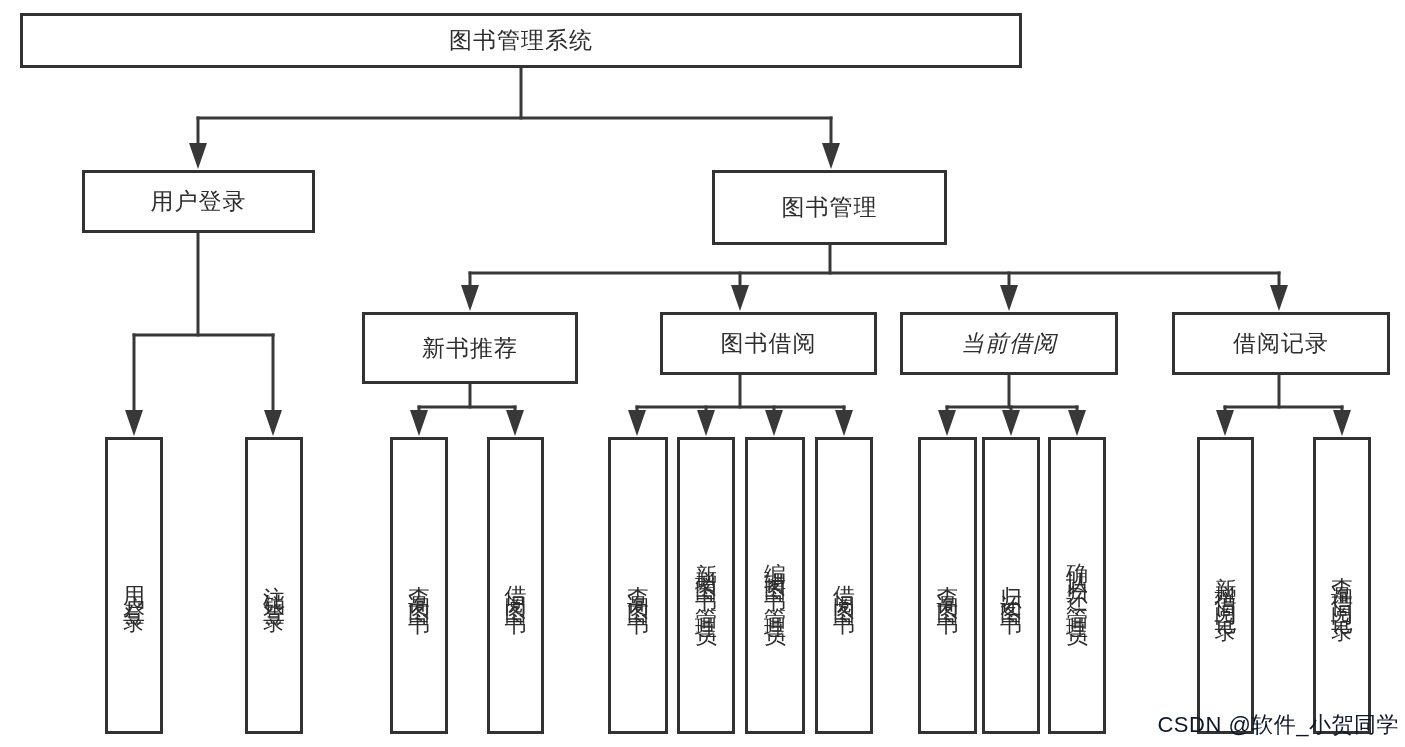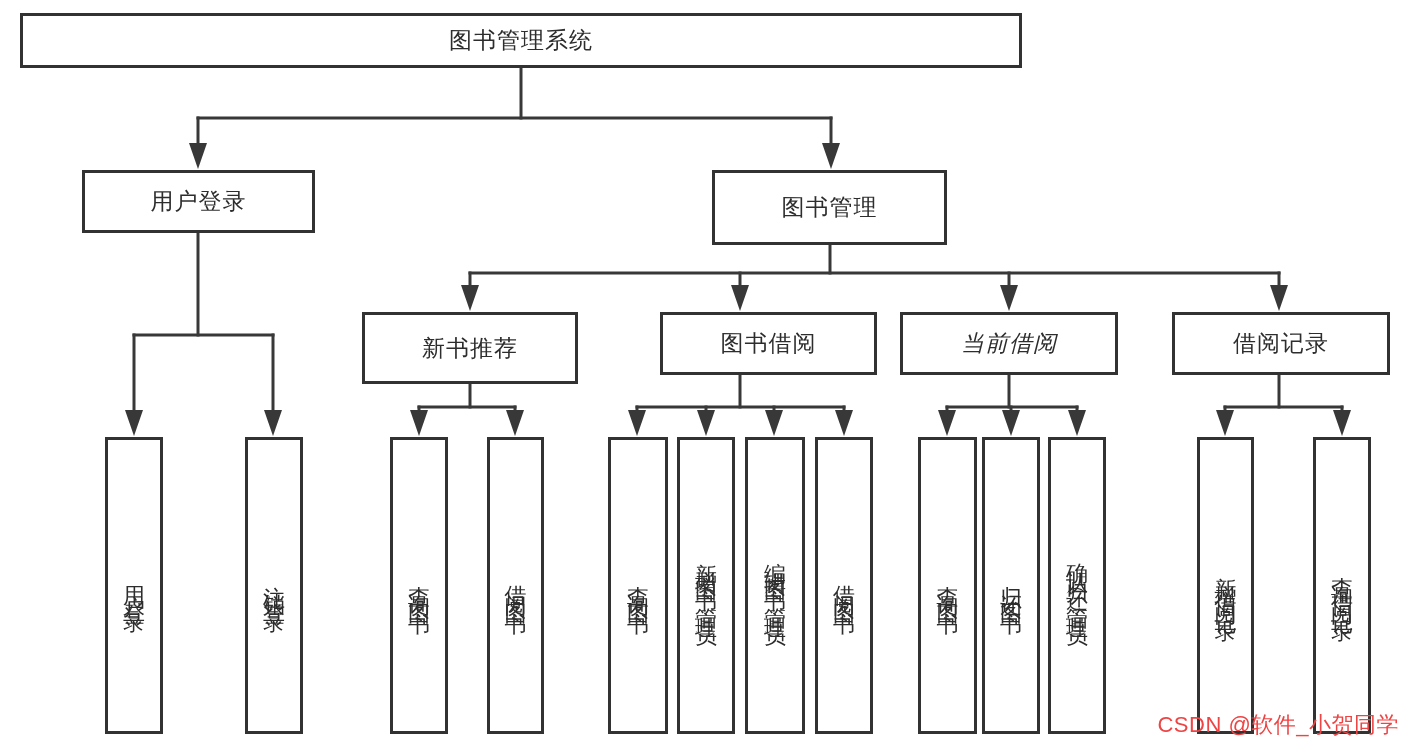--- a/index.html
+++ b/index.html
@@ -35,21 +35,21 @@
     text-orientation: mixed;
     letter-spacing: 9px;
     line-height: 1;
     white-space: nowrap;
   }
   .watermark {
     position: absolute;
     right: 6px;
     bottom: 7px;
     font-size: 22px;
-    color: #ef4444;
+    color: #0f172a;
     letter-spacing: 0.5px;
     z-index: 5;
     white-space: nowrap;
   }
 </style>
 </head>
 <body>
 
 <div id="canvas">
 

